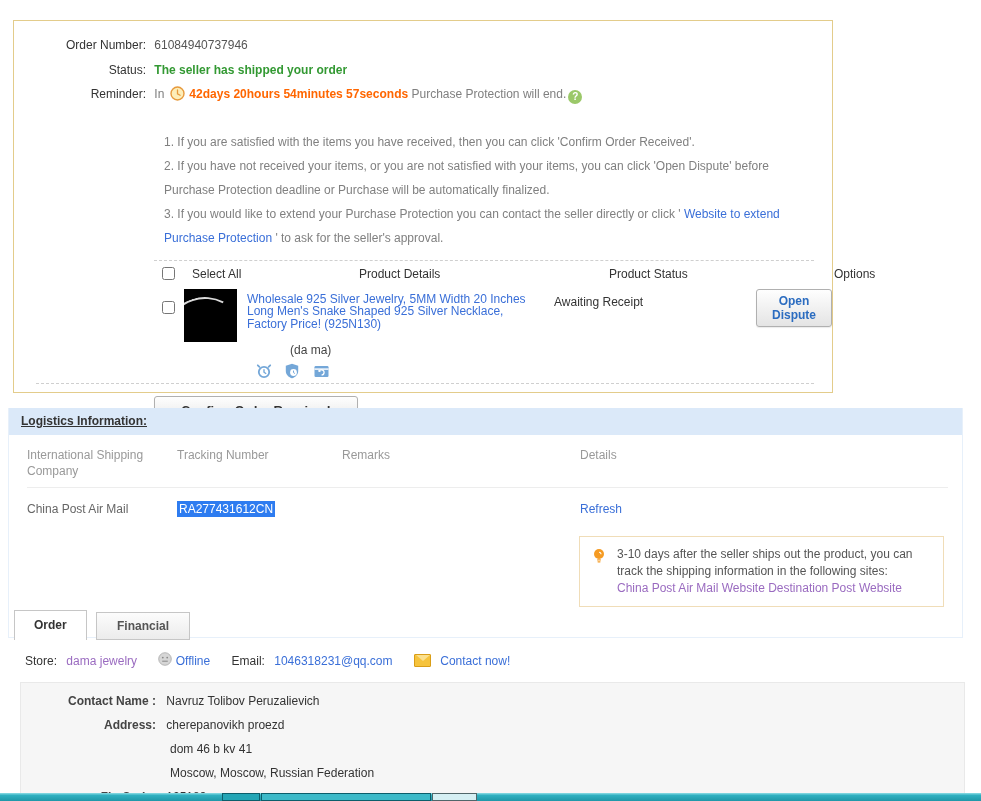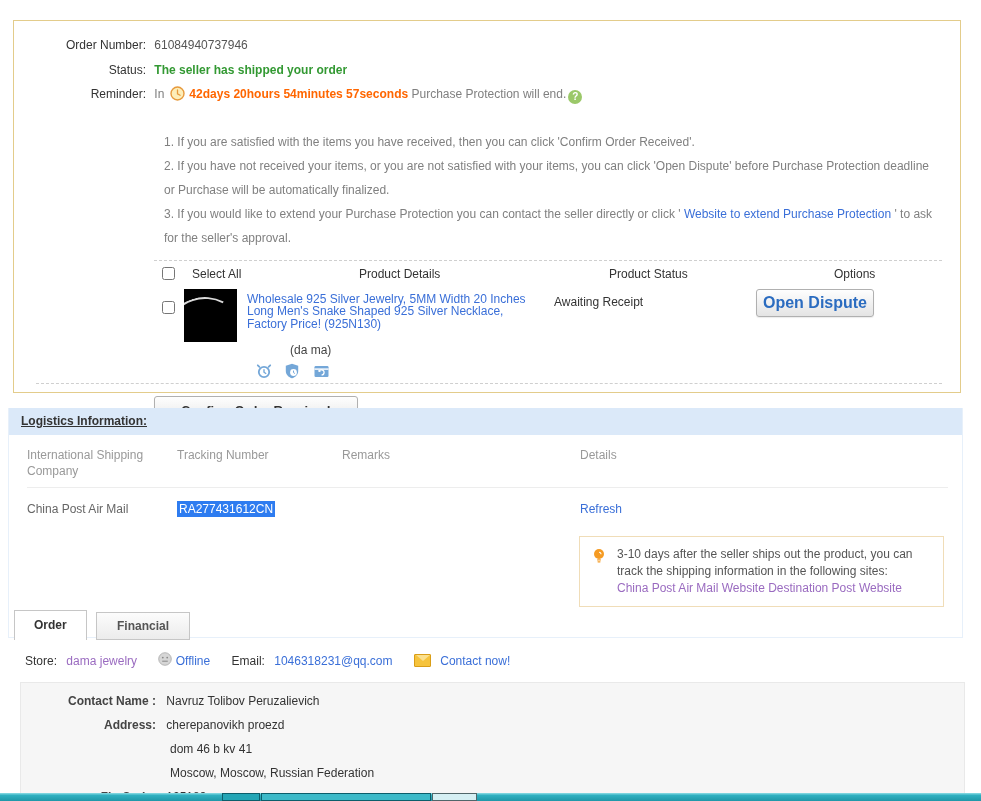--- a/index.html
+++ b/index.html
@@ -1,20 +1,20 @@
 <!DOCTYPE html>
 <html><head>
 <meta charset="utf-8">
 <style>
   * { margin:0; padding:0; box-sizing:border-box; }
   html,body { width:981px; height:801px; background:#fff; overflow:hidden; position:relative;
               font-family:"Liberation Sans","DejaVu Sans",sans-serif; font-size:12px; color:#333; }
 
   
-  .order-box { position:absolute; left:13px; top:20px; width:948px; height:373px;
+  .order-box { position:absolute; left:13px; top:20px; width:820px; height:373px;
                border:1px solid #e3cc8b; background:#fff; padding-top:14px; }
   .info-row { line-height:18px; margin-bottom:6px; white-space:nowrap; }
   .info-label { display:inline-block; width:132px; text-align:right; color:#333; vertical-align:middle; }
   .info-value { margin-left:5px; color:#555; vertical-align:middle; }
   .status-value { color:#339933; font-weight:bold; }
   .muted { color:#808080; }
   .countdown { color:#ff6600; font-weight:bold; }
   .icon-clock { display:inline-block; vertical-align:-3px; margin:0 4px 0 6px; }
   .icon-question { display:inline-block; width:14px; height:14px; border-radius:50%;
                    background:#9bc869; color:#fff; font-size:10px; font-weight:bold;
@@ -42,21 +42,21 @@
                    border:2px solid transparent; border-top-color:#d9d9d9; border-left-color:#9a9a9a;
                    left:-20px; top:8px; transform:rotate(-18deg); }
   .p-title { position:absolute; left:93px; top:6px; width:295px; line-height:12.5px; color:#3a6fd8; }
   .p-sub { position:absolute; left:93px; top:56px; color:#444;margin-left:43px; }
   .p-icons { position:absolute; left:102px; top:76px; }
   .p-icons svg { margin-right:9px; vertical-align:middle; }
   .p-status { position:absolute; left:400px; top:8px; color:#333; }
   .btn { display:inline-block; border:1px solid #b0b0b0; border-radius:3px; cursor:pointer;
          background:linear-gradient(#fefefe,#e4e4e4); box-shadow:0 1px 1px rgba(0,0,0,.08); }
   .open-dispute { position:absolute; left:602px; top:2px; padding:4px 6px;
-                  color:#2b6cc0; font-weight:bold; font-size:16px; }
+                  color:#2b6cc0; font-weight:bold; font-size:12px; }
   .confirm-btn { margin:12px 0 0 140px; padding:6px 26px; font-size:13px; font-weight:bold; color:#333; }
 
   
   .logistics { position:absolute; left:8px; top:408px; width:955px; border:1px solid #e7f0fa; border-top:none; }
   .log-header { height:27px; background:#dbe9f9; line-height:27px; padding-left:12px;
                 font-weight:bold; color:#333;text-decoration:underline; }
   .log-table { padding:12px 0 0 18px; }
   .log-cols { display:grid; grid-template-columns:150px 165px 238px auto; }
   .log-head .cell { color:#999; line-height:16px; padding-right:20px; }
   .log-head { padding-bottom:8px; border-bottom:1px solid #ededed; margin-right:14px; }

